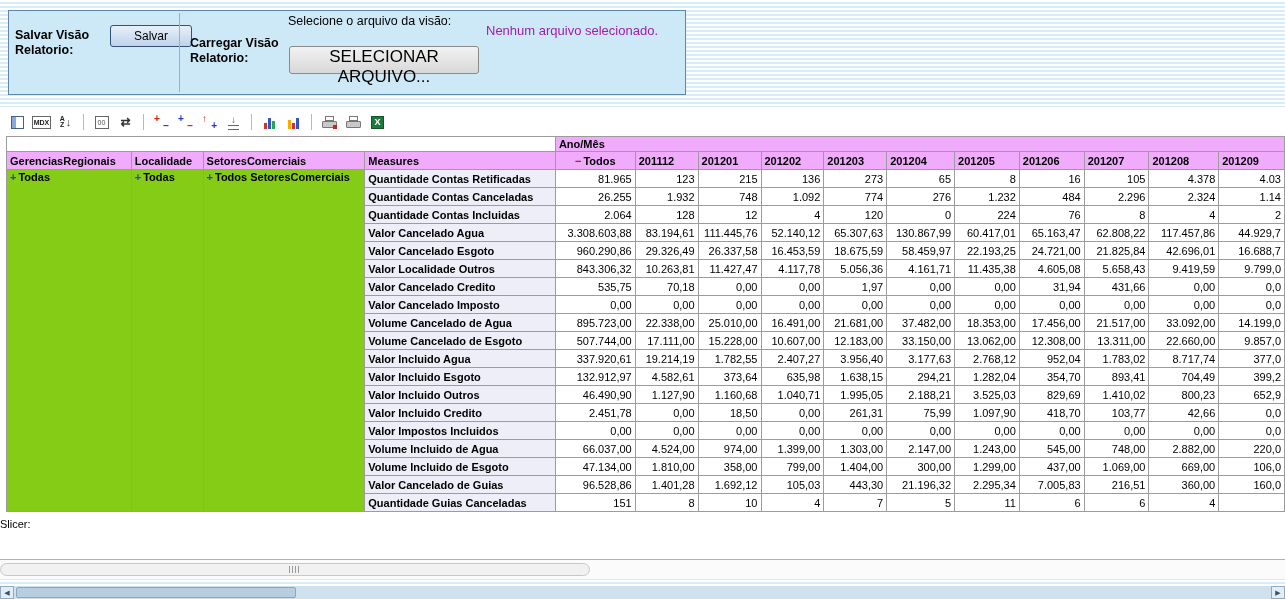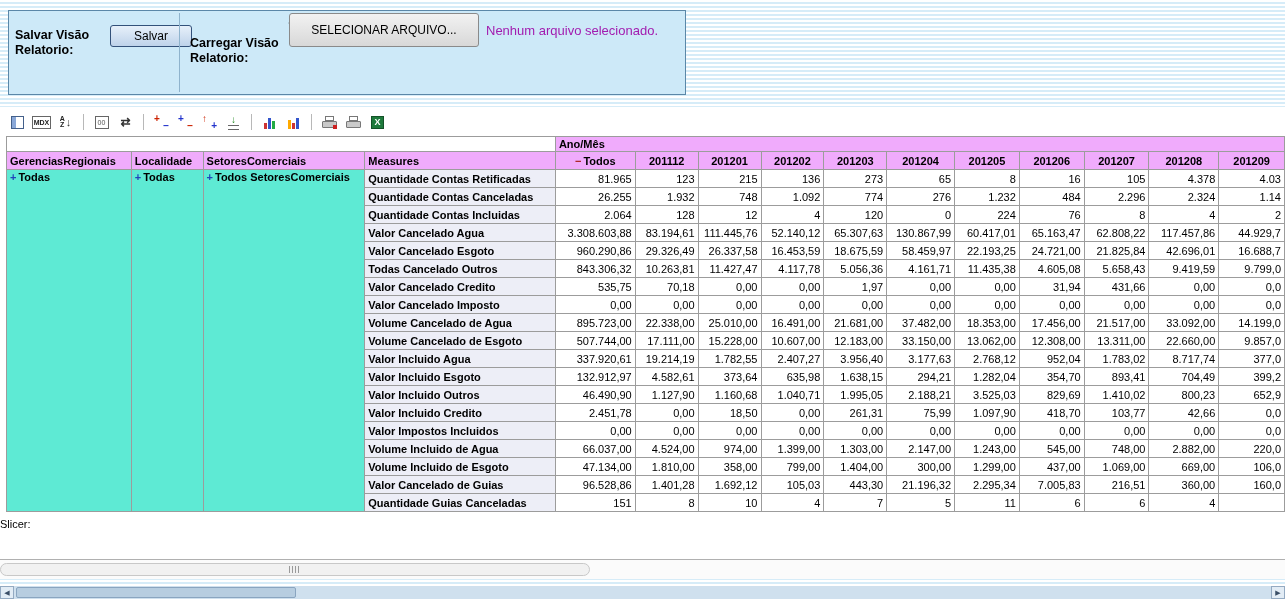--- a/index.html
+++ b/index.html
@@ -15,22 +15,22 @@
     background:#cde9f8; border:1px solid #5b87a8; }
   .panel-label { position:absolute; font-weight:bold; font-size:12.5px; color:#000; line-height:15px; }
   .lbl-save  { left:6px;  top:17px; width:100px; }
   .lbl-load  { left:181px; top:25px; width:95px; }
   .file-prompt { position:absolute; left:279px; top:3px; font-size:12.5px; color:#000; }
   .file-status { position:absolute; left:477px; top:12px; font-size:13px; color:#a21caf; }
   .btn { position:absolute; font-family:inherit; font-size:12px; color:#000; cursor:pointer;
     background:linear-gradient(#e7f0fa,#bed2ea); border:1px solid #33517a; border-radius:3px; }
   .btn-save { left:101px; top:14px; width:82px; height:22px; }
   .btn-view { left:280px; top:47px; width:146px; height:22px; }
-  .btn-file { left:280px; top:2px; width:190px; height:34px;
-    background:linear-gradient(#f2f2f2,#d8d8d8); border:1px solid #8a8a8a; font-size:12px; }
+  .btn-file { left:280px; top:35px; width:190px; height:28px;
+    background:linear-gradient(#f2f2f2,#d8d8d8); border:1px solid #8a8a8a; font-size:17px; }
   .v-divider { position:absolute; left:170px; top:2px; bottom:2px; width:1px; background:#8fb3cd; }
 
   
   .content { position:absolute; left:0; top:107px; width:1285px; height:472px; background:#ffffff; }
 
   
   .toolbar { display:flex; align-items:center; gap:5px; padding:6px 0 3px 8px; height:27px; }
   .tb-icon { width:19px; height:17px; display:inline-flex; align-items:center; justify-content:center;
     position:relative; cursor:pointer; flex:none; }
   .tb-sep { width:1px; height:16px; background:#b8b8b8; margin:0 3px; flex:none; }
@@ -61,25 +61,25 @@
   .excel { width:13px; height:13px; background:#1e7a3c; color:#fff; font-weight:bold; font-size:9px;
     display:flex; align-items:center; justify-content:center; border:1px solid #145228; }
 
   
   .table-wrap { width:1285px; overflow:hidden; padding-left:6px; margin-top:2px; }
   table { border-collapse:collapse; table-layout:fixed; font-size:11px; color:#000; }
   td { border:1px solid #9c9c9c; padding:1px 3px; height:18px; overflow:hidden; white-space:nowrap; }
   .axis-row td { height:14px; }
   .corner { background:#ffffff; }
   .hdr { background:#f0abfc; font-weight:bold; text-align:left; }
-  .month { text-align:center; }
+  .month { }
   .month.totals { text-align:center; }
   .measure { background:#edeef7; font-weight:bold; }
   .val { text-align:right; background:#ffffff; }
-  .dim-cell { background:#5eead4; font-weight:bold; vertical-align:top; }
+  .dim-cell { background:#84cc16; font-weight:bold; vertical-align:top; }
   .glyph { font-weight:bold; margin-right:2px; }
   .glyph.plus { color:#2244bb; }
   .glyph.minus { color:#aa2222; }
 
   .slicer { font-size:11px; padding:6px 0 0 0; color:#000; }
 
   
   .inner-scroll { position:absolute; left:0; right:0; bottom:0; height:20px; background:#fbfbfb;
     border-top:1px solid #b0b0b0; }
   .inner-thumb { margin-top:3px; margin-left:0; width:590px; height:13px; background:#f1f1f1;
@@ -299,21 +299,21 @@
             <td class="val">16.453,59</td>
             <td class="val">18.675,59</td>
             <td class="val">58.459,97</td>
             <td class="val">22.193,25</td>
             <td class="val">24.721,00</td>
             <td class="val">21.825,84</td>
             <td class="val">42.696,01</td>
             <td class="val">16.688,7</td>
           </tr>
           <tr>
-            <td class="measure">Todas Cancelado Outros</td>
+            <td class="measure">Valor Localidade Outros</td>
             <td class="val">843.306,32</td>
             <td class="val">10.263,81</td>
             <td class="val">11.427,47</td>
             <td class="val">4.117,78</td>
             <td class="val">5.056,36</td>
             <td class="val">4.161,71</td>
             <td class="val">11.435,38</td>
             <td class="val">4.605,08</td>
             <td class="val">5.658,43</td>
             <td class="val">9.419,59</td>

